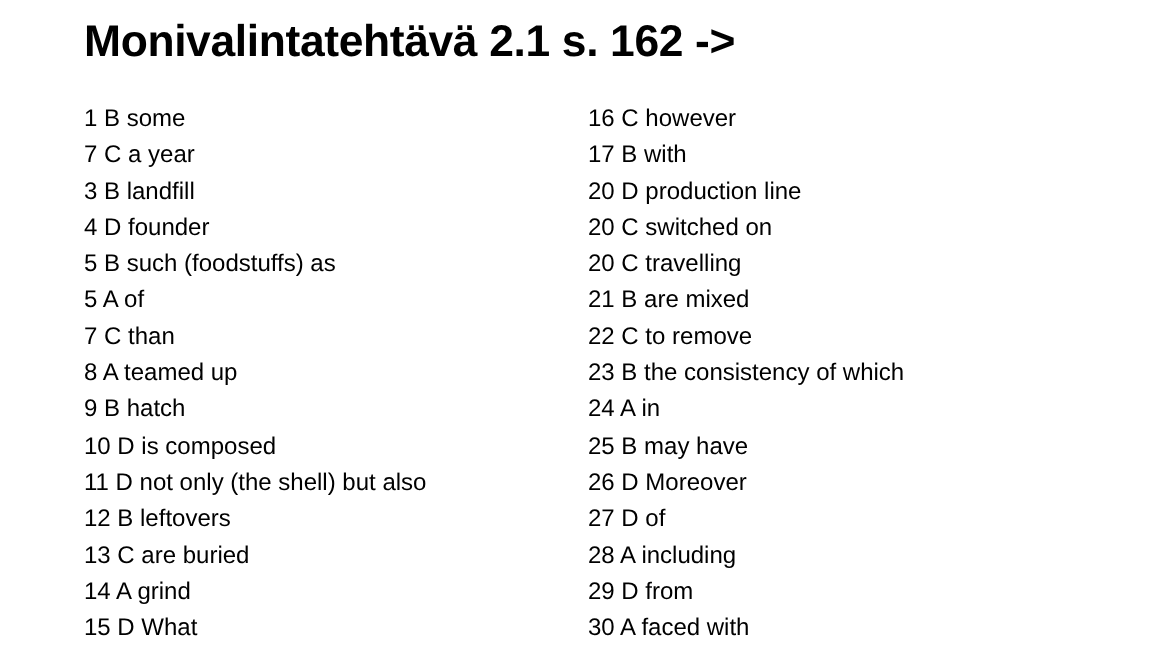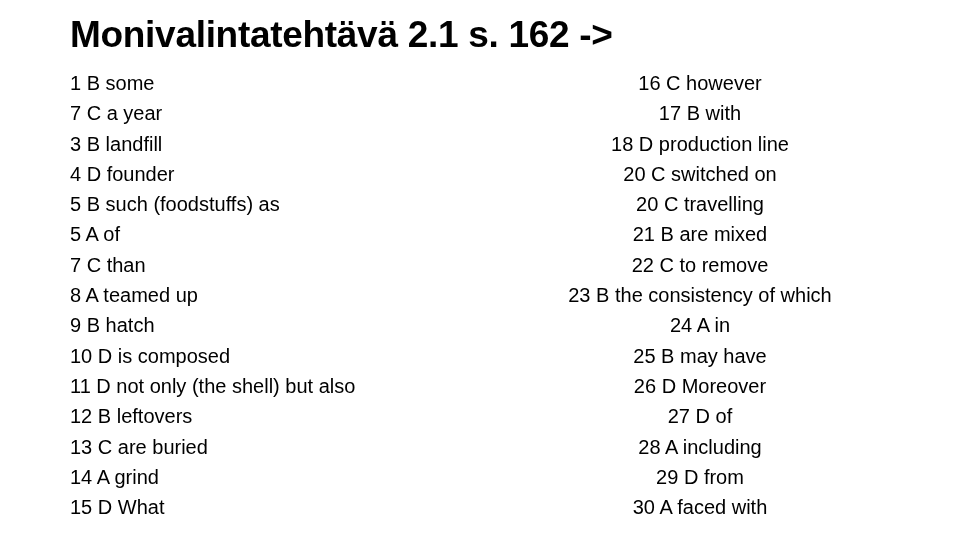--- a/index.html
+++ b/index.html
@@ -34,25 +34,25 @@
     position: absolute;
     left: 70px;
     top: 68px;
     width: 860px;
     display: flex;
     flex-direction: row;
     align-items: flex-start;
   }
   .col {
     width: 420px;
+    margin-top: 16px;
   }
   .col.right {
     margin-left: 0px;
     padding-left: 0px;
-    text-align: center;
   }
   .answer-line {
     font-size: 20px;
     line-height: 30.3px;
     color: #000000;
     white-space: nowrap;
   }
 </style>
 </head>
 <body>
@@ -77,21 +77,21 @@
       <div class="answer-line">11 D not only (the shell) but also</div>
       <div class="answer-line">12 B leftovers</div>
       <div class="answer-line">13 C are buried</div>
       <div class="answer-line">14 A grind</div>
       <div class="answer-line">15 D What</div>
     </div>
 
     <div class="col right">
       <div class="answer-line">16 C however</div>
       <div class="answer-line">17 B with</div>
-      <div class="answer-line">18 D production line</div>
+      <div class="answer-line">20 D production line</div>
       <div class="answer-line">20 C switched on</div>
       <div class="answer-line">20 C travelling</div>
       <div class="answer-line">21 B are mixed</div>
       <div class="answer-line">22 C to remove</div>
       <div class="answer-line">23 B the consistency of which</div>
       <div class="answer-line">24 A in</div>
       <div class="answer-line">25 B may have</div>
       <div class="answer-line">26 D Moreover</div>
       <div class="answer-line">27 D of</div>
       <div class="answer-line">28 A including</div>

